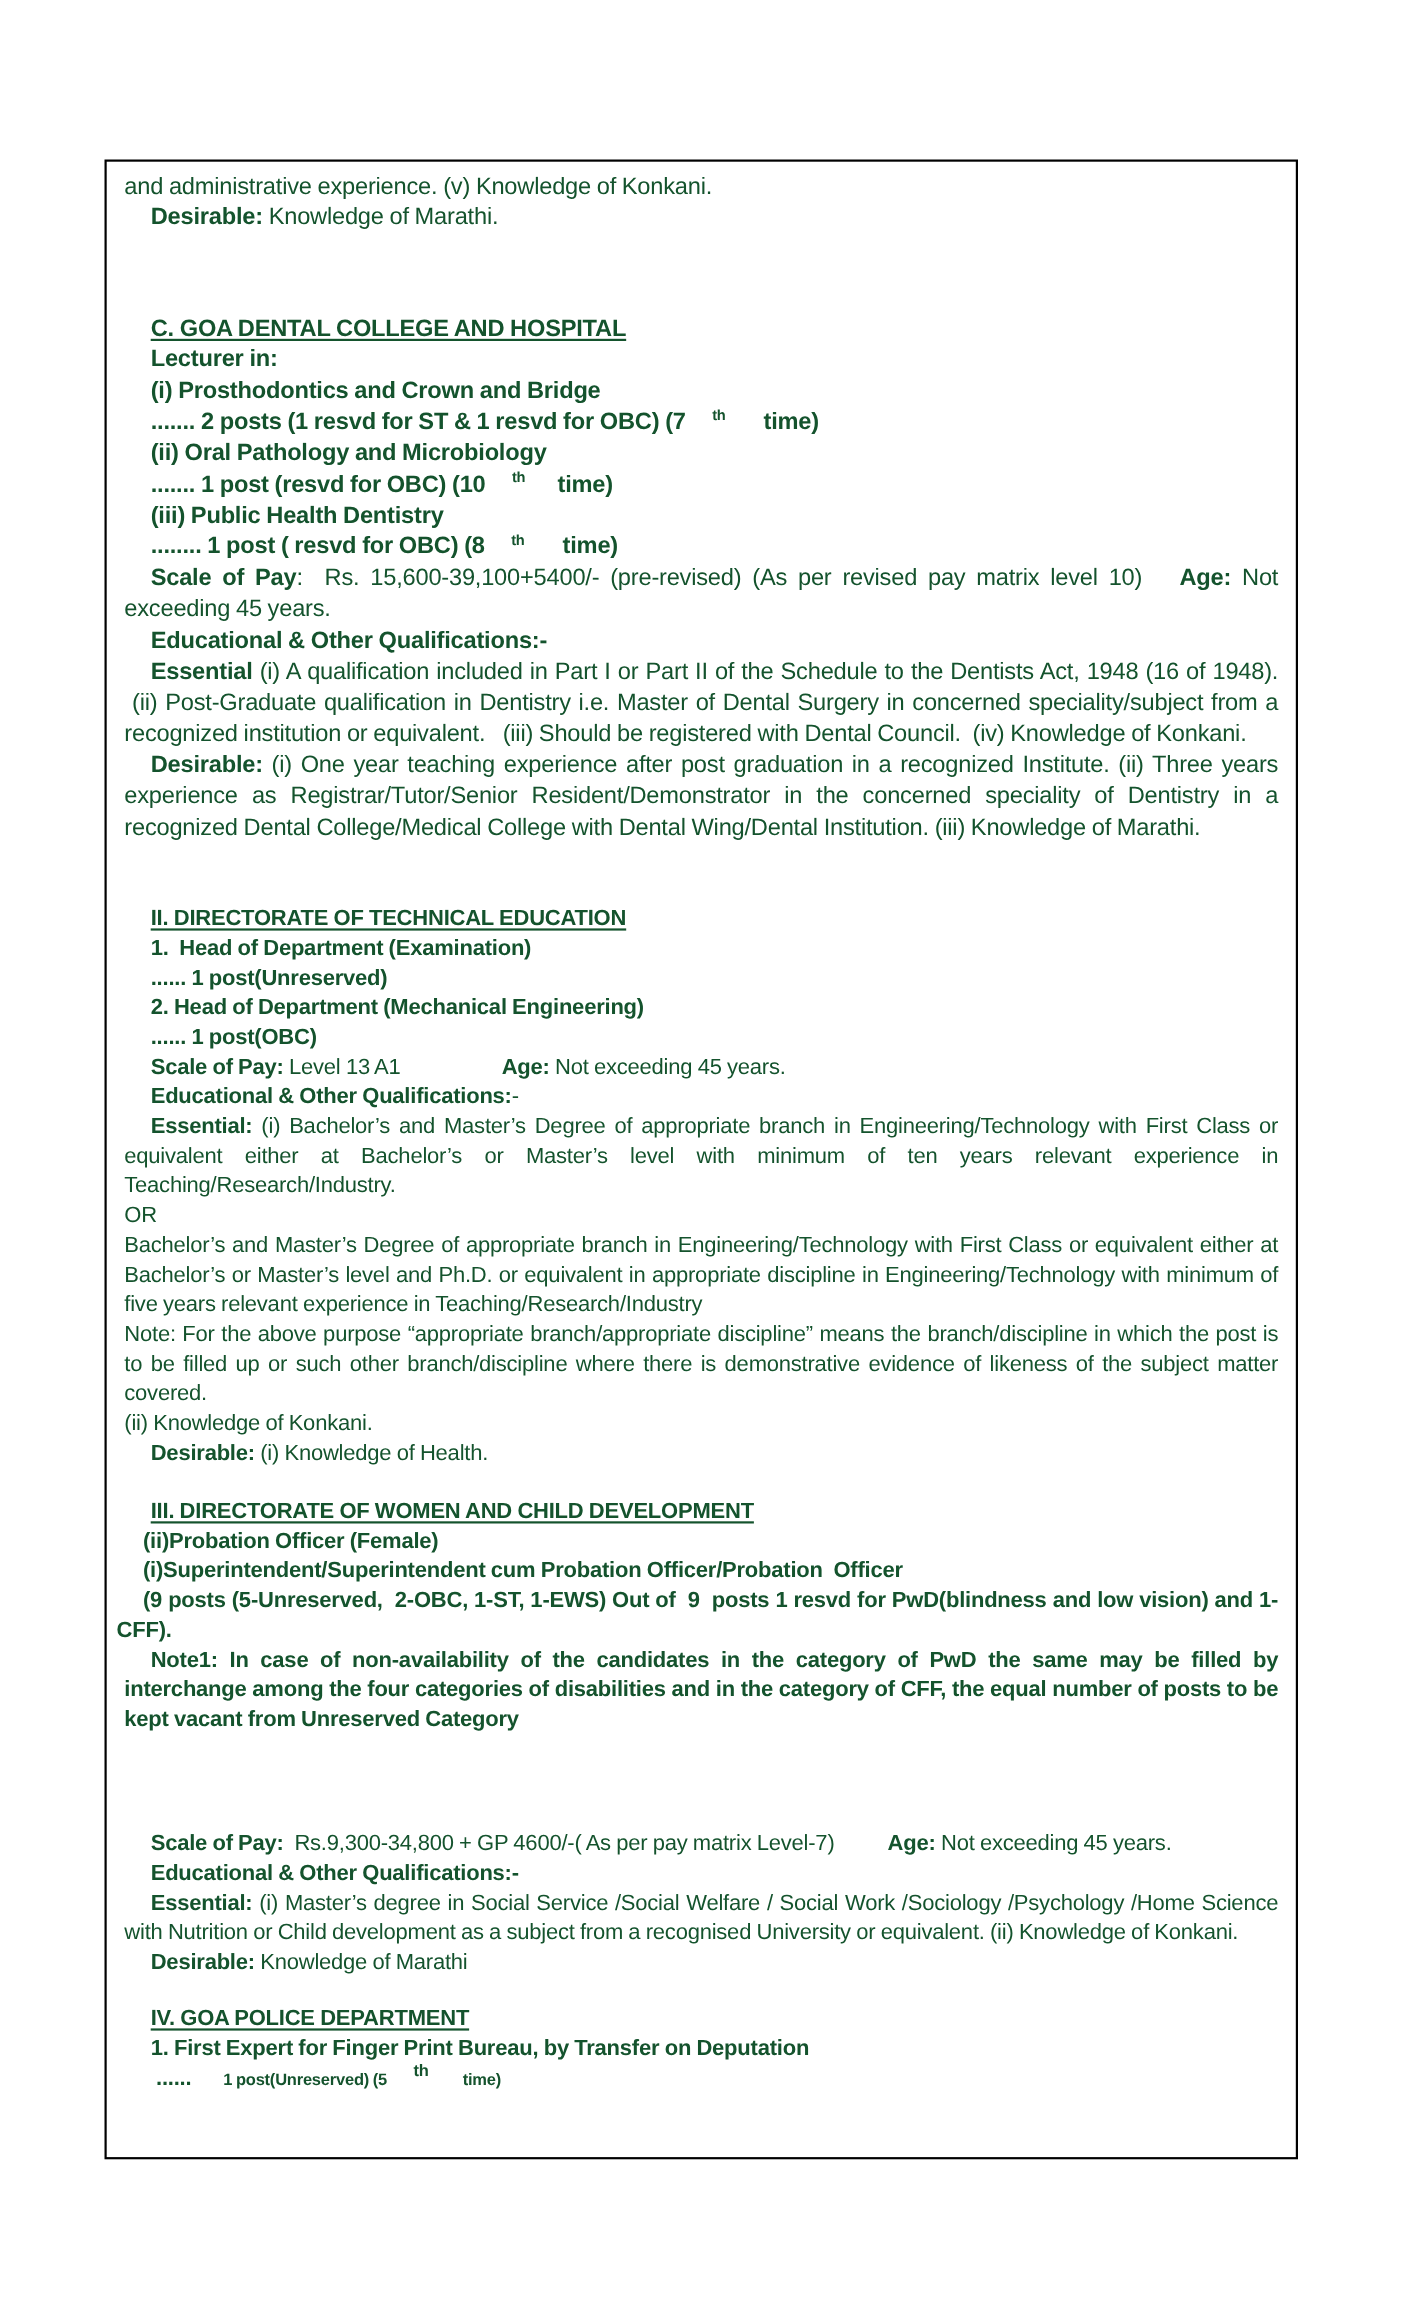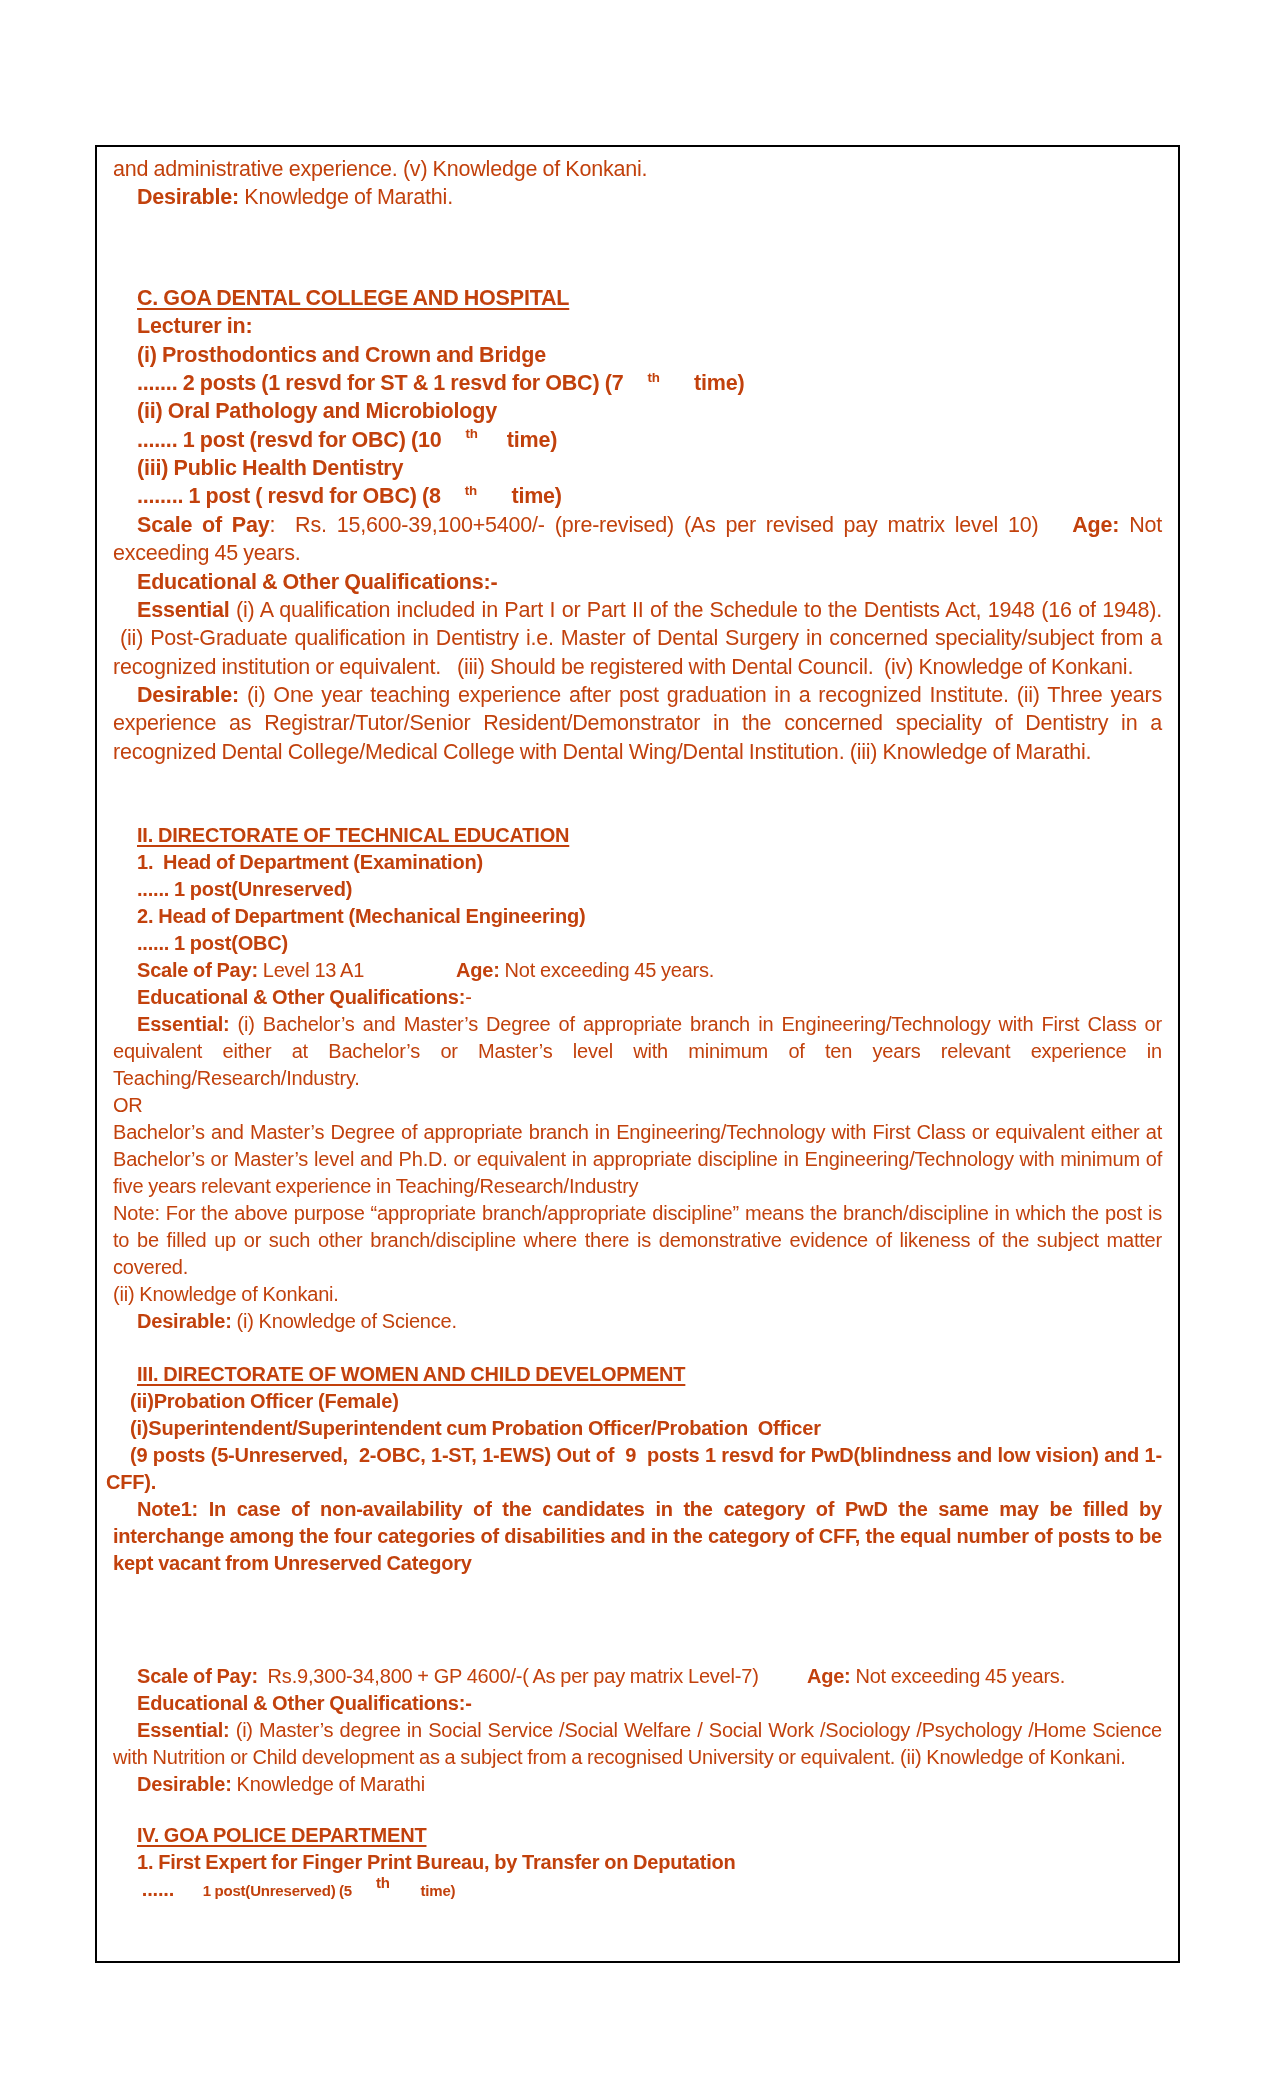--- a/index.html
+++ b/index.html
@@ -1,21 +1,21 @@
 <!DOCTYPE html>
 <html><head>
 <meta charset="utf-8">
 <style>
   html,body { margin:0; padding:0; background:#ffffff; }
   .page {
     position:relative;
     width:1275px; height:2100px;
     background:#ffffff;
     font-family:"Liberation Sans", sans-serif;
-    color:#c2410c;
+    color:#14532d;
     overflow:hidden;
   }
   .doc-border {
     position:absolute; left:95px; top:145px;
     width:1085px; min-height:1818px;
     box-sizing:border-box;
     border:2px solid #000000;
     padding:8px 16px 14px 16px;
   }
   .line { line-height:1.32; letter-spacing:-0.2px; word-spacing:-0.5px; }
@@ -70,21 +70,21 @@
           <span class="left"><span class="b">2. Head of Department (Mechanical Engineering)</span></span>
           <span class="right"><span class="b">...... 1 post(OBC)</span></span>
         </div>
         <div class="line sec2"><span class="b">Scale of Pay:</span><span> Level 13 A1&nbsp;&nbsp;&nbsp;&nbsp;&nbsp;&nbsp;&nbsp;&nbsp;&nbsp;&nbsp;&nbsp;&nbsp;&nbsp;&nbsp;</span><span class="b">Age:</span><span> Not exceeding 45 years.</span></div>
         <div class="line sec2"><span class="b">Educational &amp; Other Qualifications:</span><span>-</span></div>
         <div class="line sec2 justify"><span class="b">Essential:</span><span> (i) Bachelor’s and Master’s Degree of appropriate branch in Engineering/Technology with First Class or equivalent either at Bachelor’s or Master’s level with minimum of ten years relevant experience in Teaching/Research/Industry.</span></div>
         <div class="line sec2"><span>OR</span></div>
         <div class="line sec2 justify"><span>Bachelor’s and Master’s Degree of appropriate branch in Engineering/Technology with First Class or equivalent either at Bachelor’s or Master’s level and Ph.D. or equivalent in appropriate discipline in Engineering/Technology with minimum of five years relevant experience in Teaching/Research/Industry</span></div>
         <div class="line sec2 justify"><span>Note: For the above purpose “appropriate branch/appropriate discipline” means the branch/discipline in which the post is to be filled up or such other branch/discipline where there is demonstrative evidence of likeness of the subject matter covered.</span></div>
         <div class="line sec2"><span>(ii) Knowledge of Konkani.</span></div>
-        <div class="line sec2"><span class="b">Desirable:</span><span> (i) Knowledge of Science.</span></div>
+        <div class="line sec2"><span class="b">Desirable:</span><span> (i) Knowledge of Health.</span></div>
         <div class="spacer" style="height: 26px;"></div>
         <div class="line sec2 center"><span class="b u">III. DIRECTORATE OF WOMEN AND CHILD DEVELOPMENT</span></div>
         <div class="line sec2 outdent"><span class="b">(ii)Probation Officer (Female)</span></div>
         <div class="line sec2 outdent"><span class="b">(i)Superintendent/Superintendent cum Probation Officer/Probation&nbsp; Officer</span></div>
         <div class="line sec2 outdent justify"><span class="b">(9 posts (5-Unreserved,&nbsp; 2-OBC, 1-ST, 1-EWS) Out of&nbsp; 9&nbsp; posts 1 resvd for PwD(blindness and low vision) and 1-CFF).</span></div>
         <div class="line sec2 justify"><span class="b">Note1: In case of non-availability of the candidates in the category of PwD the same may be filled by interchange among the four categories of disabilities and in the category of CFF, the equal number of posts to be kept vacant from Unreserved Category</span></div>
         <div class="spacer" style="height: 46px;"></div>
         <div class="spacer" style="height: 40px;"></div>
         <div class="line sec2"><span class="b">Scale of Pay:</span><span>&nbsp; Rs.9,300-34,800 + GP 4600/-( As per pay matrix Level-7)&nbsp;&nbsp;&nbsp;&nbsp;&nbsp;</span><span class="b">Age:</span><span> Not exceeding 45 years.</span></div>
         <div class="line sec2"><span class="b">Educational &amp; Other Qualifications:-</span></div>

